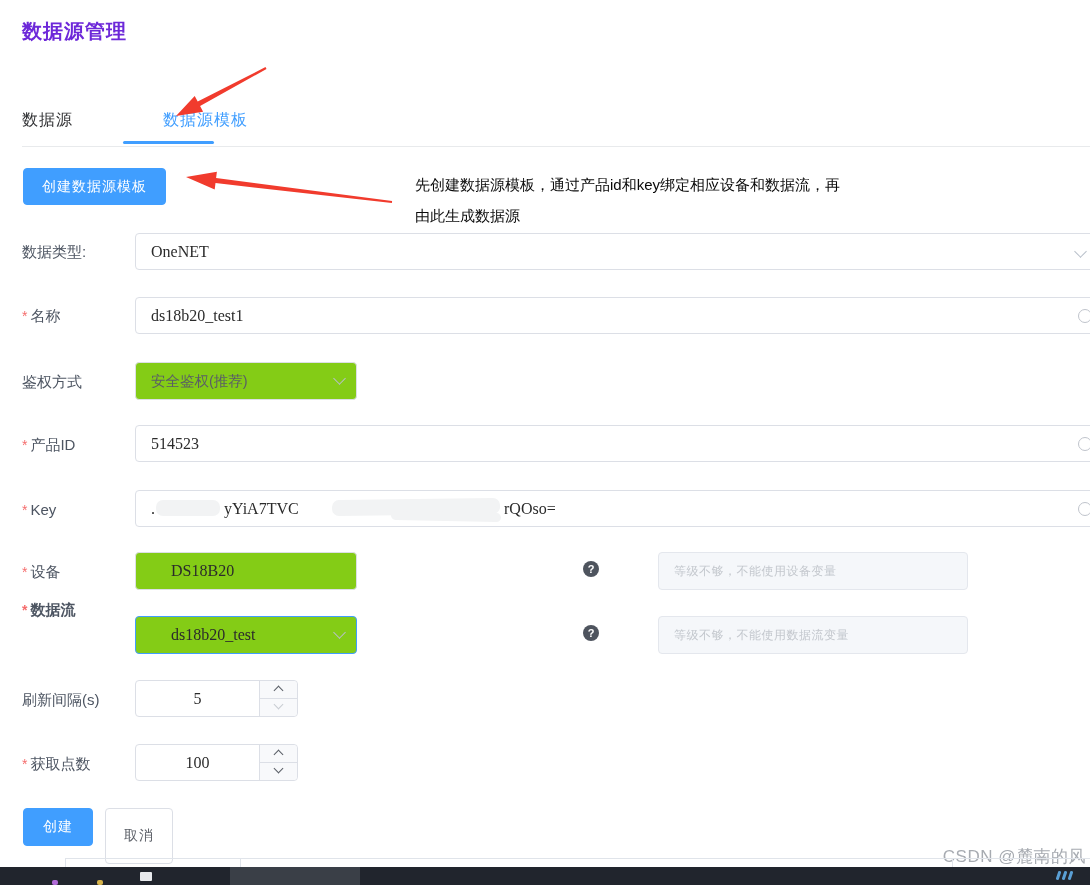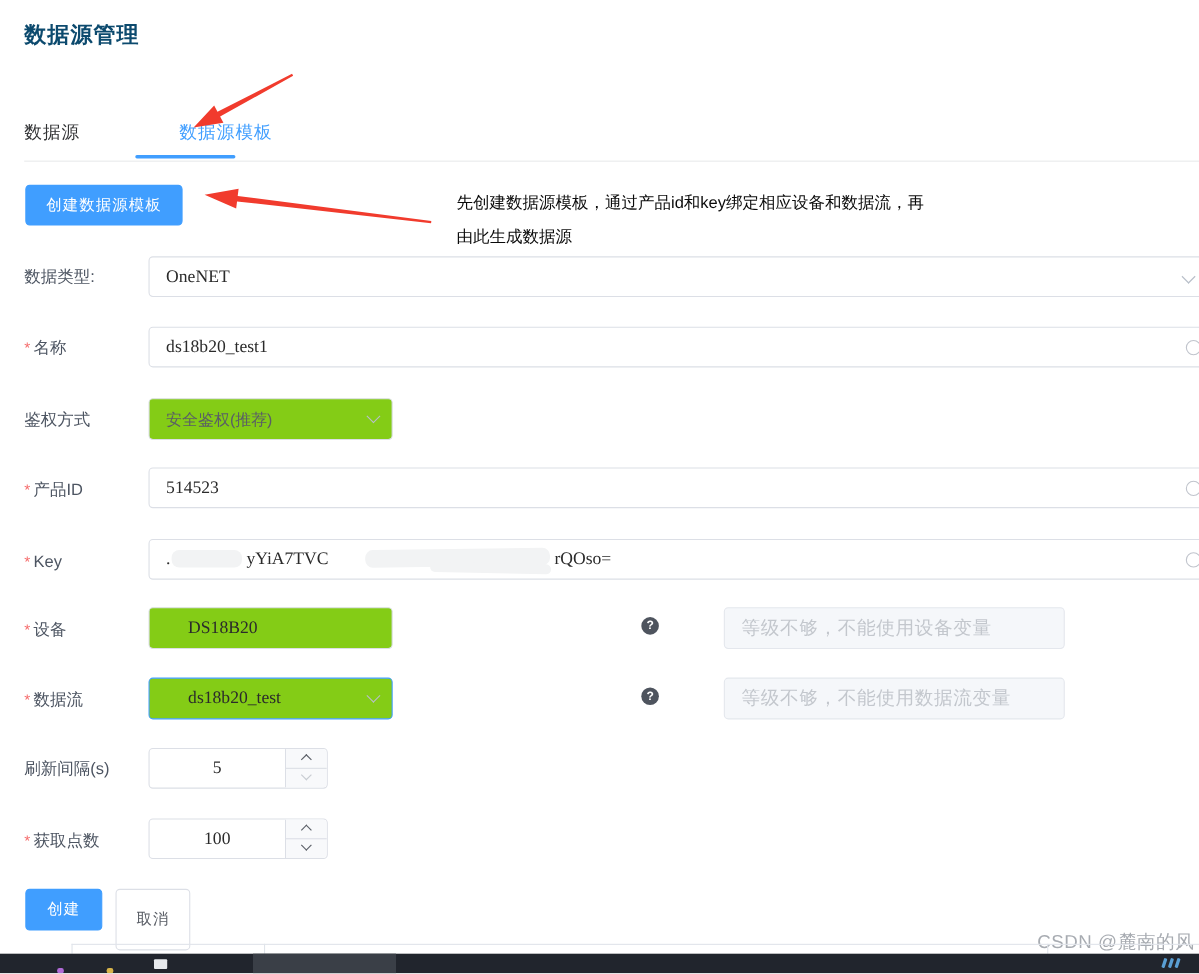--- a/index.html
+++ b/index.html
@@ -1,20 +1,20 @@
 <!DOCTYPE html>
 <html><head>
 <meta charset="utf-8">
 <style>
   * { margin:0; padding:0; box-sizing:border-box; }
   html,body { background:#fff; }
   body { font-family:"Liberation Sans","DejaVu Sans",sans-serif; }
   .screen { position:relative; width:1090px; height:885px; background:#fff; overflow:hidden; }
 
-  .page-title { position:absolute; left:22px; top:18px; font-size:20px; font-weight:600; color:#0c4a6e; letter-spacing:1px; }
+  .page-title { position:absolute; left:22px; top:18px; font-size:20px; font-weight:600; color:#6d28d9; letter-spacing:1px; }
 
   .tab { position:absolute; top:110px; font-size:16px; color:#303133; cursor:pointer; letter-spacing:1px; }
   .tab.active { color:#409EFF;margin-left:40px; }
   .tab-underline { position:absolute; left:123px; top:141px; width:91px; height:3px; background:#409EFF; border-radius:2px; }
   .tab-divider { position:absolute; left:22px; top:146px; width:1068px; height:1px; background:#e8eaec; }
 
   .btn { display:flex; align-items:center; justify-content:center; border-radius:4px; font-size:14px; cursor:pointer; letter-spacing:1px; }
   .btn-primary { background:#409EFF; color:#fff; border:1px solid #409EFF; }
   .btn-plain { background:#fff; color:#5a5e66; border:1px solid #dcdfe6; }
   .create-template-btn { position:absolute; left:23px; top:168px; width:143px; height:37px; }
@@ -39,21 +39,21 @@
   .chev { position:absolute; right:12px; top:50%; width:9px; height:9px; margin-top:-7px;
           border-right:1.6px solid #b8bfc9; border-bottom:1.6px solid #b8bfc9; transform:rotate(45deg); }
   .edge-chev { position:absolute; left:1076px; width:9px; height:9px;
           border-right:1.6px solid #b8bfc9; border-bottom:1.6px solid #b8bfc9; transform:rotate(45deg); }
   .edge-circle { position:absolute; left:1078px; width:14px; height:14px; border:1.4px solid #c0c4cc; border-radius:50%; }
 
   .help-icon { position:absolute; left:583px; width:16px; height:16px; border-radius:50%; background:#4e545e; color:#fff;
                font-size:11px; font-weight:bold; display:flex; align-items:center; justify-content:center; cursor:pointer; }
 
   .disabled-ipt { position:absolute; left:658px; width:310px; height:38px; background:#f5f7fa; border:1px solid #e4e7ed;
-                  border-radius:4px; color:#c0c4cc; font-size:17px; padding:0 15px;
+                  border-radius:4px; color:#c0c4cc; font-size:12px; padding:0 15px;
                   font-family:"Liberation Sans","DejaVu Sans",sans-serif; }
   .disabled-ipt::placeholder { color:#c3c7cd; opacity:1; letter-spacing:0.5px; }
 
   .num-ipt { position:absolute; left:135px; width:163px; height:37px; background:#fff; border:1px solid #dcdfe6; border-radius:4px; }
   .num-val { position:absolute; left:0; right:38px; top:0; bottom:0; display:flex; align-items:center; justify-content:center;
              font-family:"Liberation Serif","DejaVu Serif",serif; font-size:16px; color:#2b2b2b; }
   .stepper { position:absolute; right:0; top:0; bottom:0; width:38px; border-left:1px solid #dcdfe6; background:#f8f9fb; border-radius:0 4px 4px 0; }
   .step-btn { position:absolute; left:0; right:0; height:50%; cursor:pointer; }
   .step-up { top:0; border-bottom:1px solid #dcdfe6; }
   .step-down { bottom:0; }
@@ -146,21 +146,21 @@
     <span class="req">*</span><span>设备</span>
   </div>
   <div class="sel" style="top:552px;">
     <span class="sel-val serif">DS18B20</span>
   </div>
   <div class="help-icon" style="top:561px;">
     <span>?</span>
   </div>
   <input class="disabled-ipt" style="top: 552px;" disabled="" placeholder="等级不够，不能使用设备变量">
 
-  <div class="field-label" style="top:627px;">
+  <div class="field-label" style="top:601px;font-weight:bold;">
     <span class="req">*</span><span>数据流</span>
   </div>
   <div class="sel focused" style="top:616px;">
     <span class="sel-val serif">ds18b20_test</span>
     <span class="chev"></span>
   </div>
   <div class="help-icon" style="top:625px;">
     <span>?</span>
   </div>
   <input class="disabled-ipt" style="top: 616px;" disabled="" placeholder="等级不够，不能使用数据流变量">

